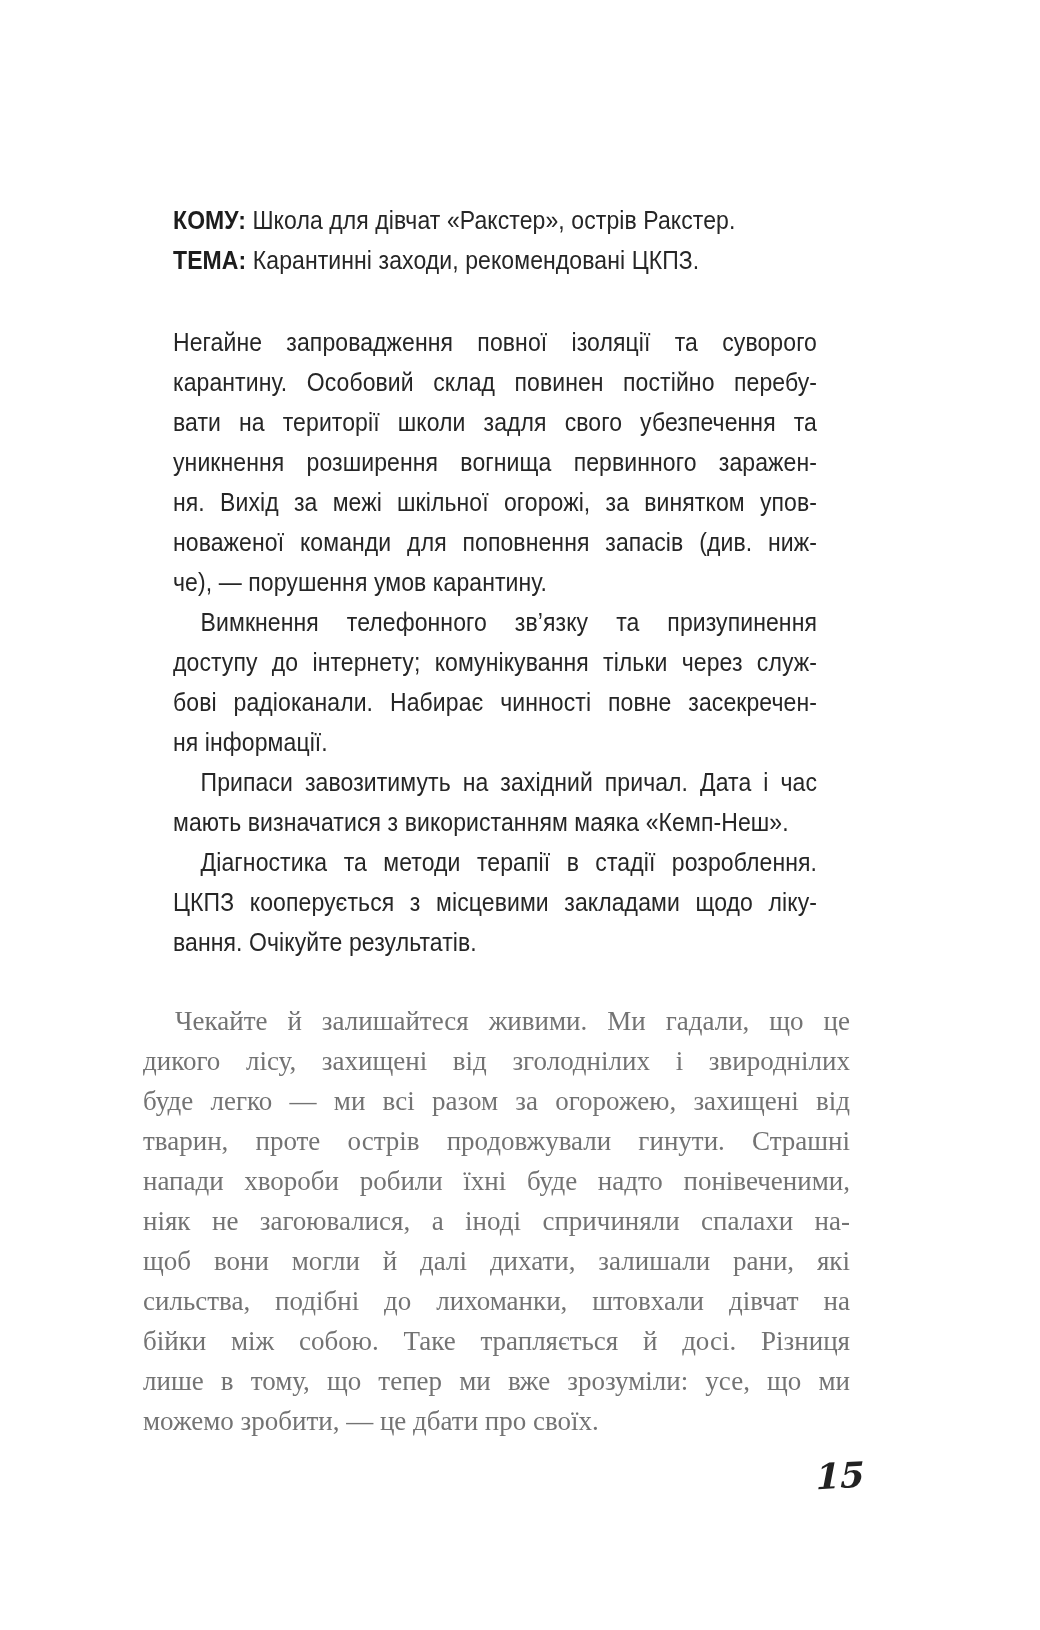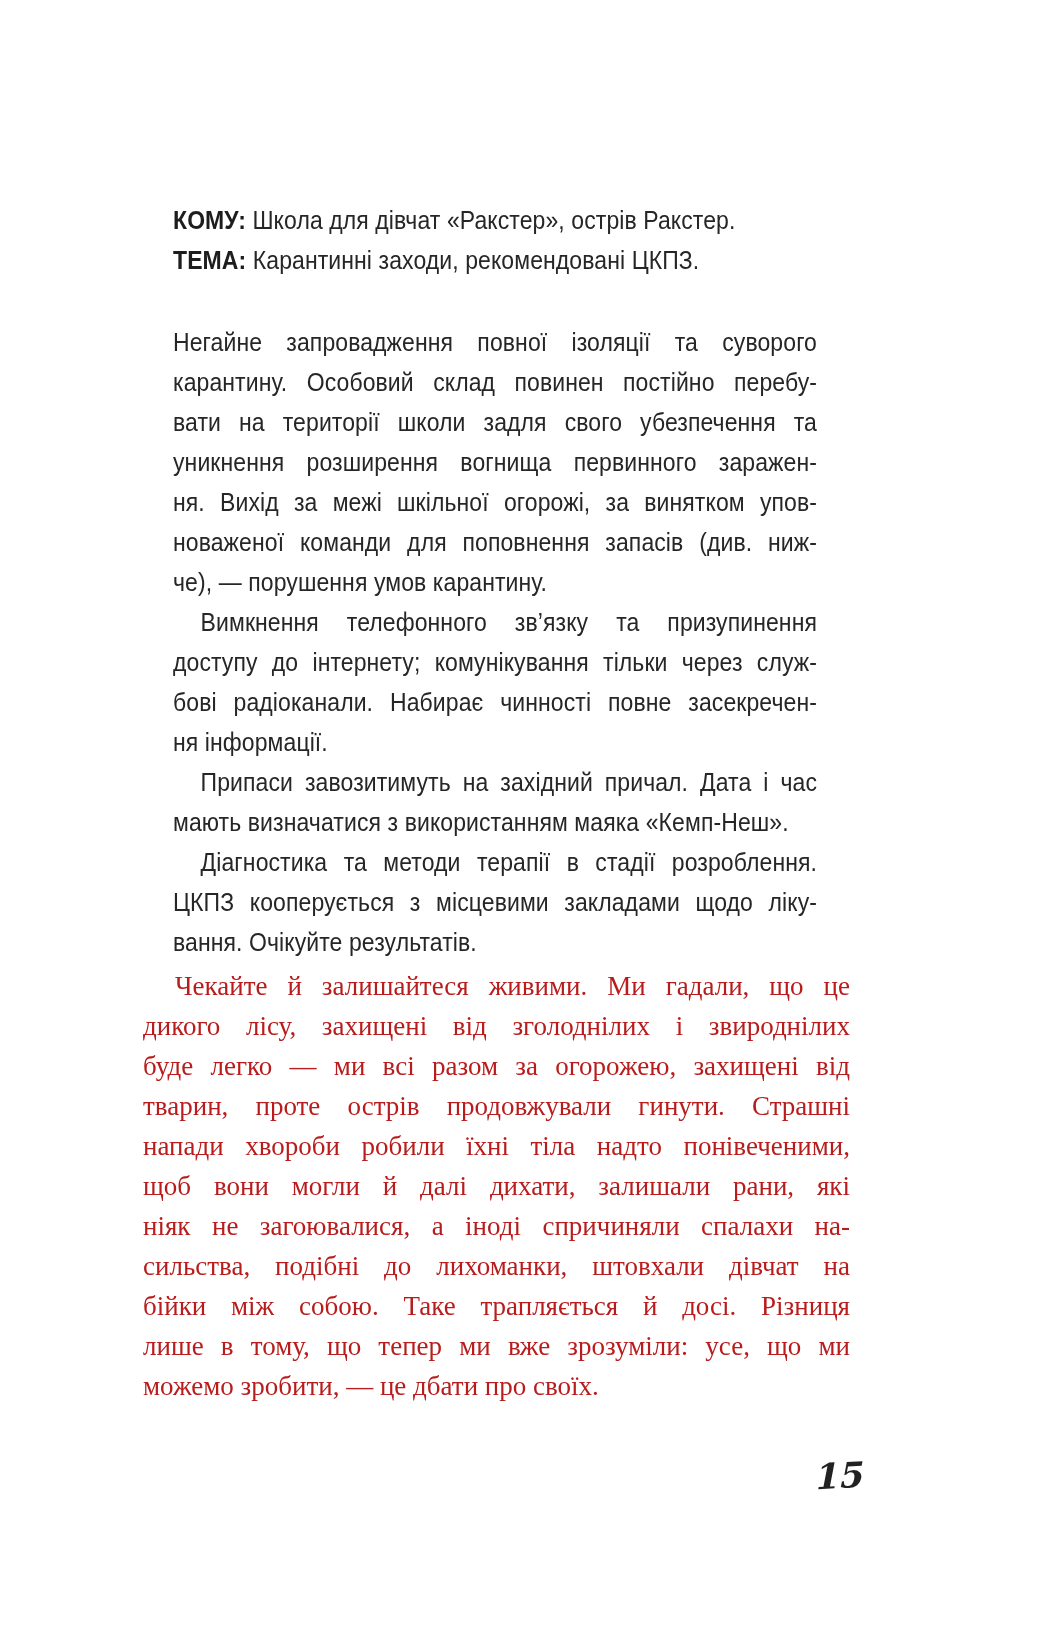--- a/index.html
+++ b/index.html
@@ -32,26 +32,26 @@
     letter-spacing: 0.1px;
   }
   .memo-header .memo-line { text-align: left; }
   .memo-label { font-weight: 700; color: #1d1d1d; }
   .memo-paragraphs { margin-top: 42px; }
 
   
   .body-text {
     position: absolute;
     left: 143px;
-    top: 966px;
+    top: 1001px;
     width: 707px;
     font-family: "Liberation Serif", serif;
     font-size: 27px;
     line-height: 40px;
-    color: #b91c1c;
+    color: #737373;
   }
 
   
   .line {
     text-align: justify;
     text-align-last: justify;
   }
   .line.last { text-align-last: left; }
   .memo .line.indent { text-indent: 30px; }
   .body-text .line.indent { text-indent: 32px; }
@@ -106,23 +106,23 @@
         </div>
       </div>
   </div>
 
   <div class="body-text">
       <div class="para">
         <div class="line indent">Чекайте й залишайтеся живими. Ми гадали, що це</div>
         <div class="line">дикого лісу, захищені від зголоднілих і звироднілих</div>
         <div class="line">буде легко — ми всі разом за огорожею, захищені від</div>
         <div class="line">тварин, проте острів продовжували гинути. Страшні</div>
-        <div class="line">напади хвороби робили їхні тіла надто понівеченими,</div>
+        <div class="line">напади хвороби робили їхні буде надто понівеченими,</div>
+        <div class="line">ніяк не загоювалися, а іноді спричиняли спалахи на-</div>
         <div class="line">щоб вони могли й далі дихати, залишали рани, які</div>
-        <div class="line">ніяк не загоювалися, а іноді спричиняли спалахи на-</div>
         <div class="line">сильства, подібні до лихоманки, штовхали дівчат на</div>
         <div class="line">бійки між собою. Таке трапляється й досі. Різниця</div>
         <div class="line">лише в тому, що тепер ми вже зрозуміли: усе, що ми</div>
         <div class="line last">можемо зробити, — це дбати про своїх.</div>
       </div>
     </div>
 
   <div class="page-num">15</div>
 
 </div>

